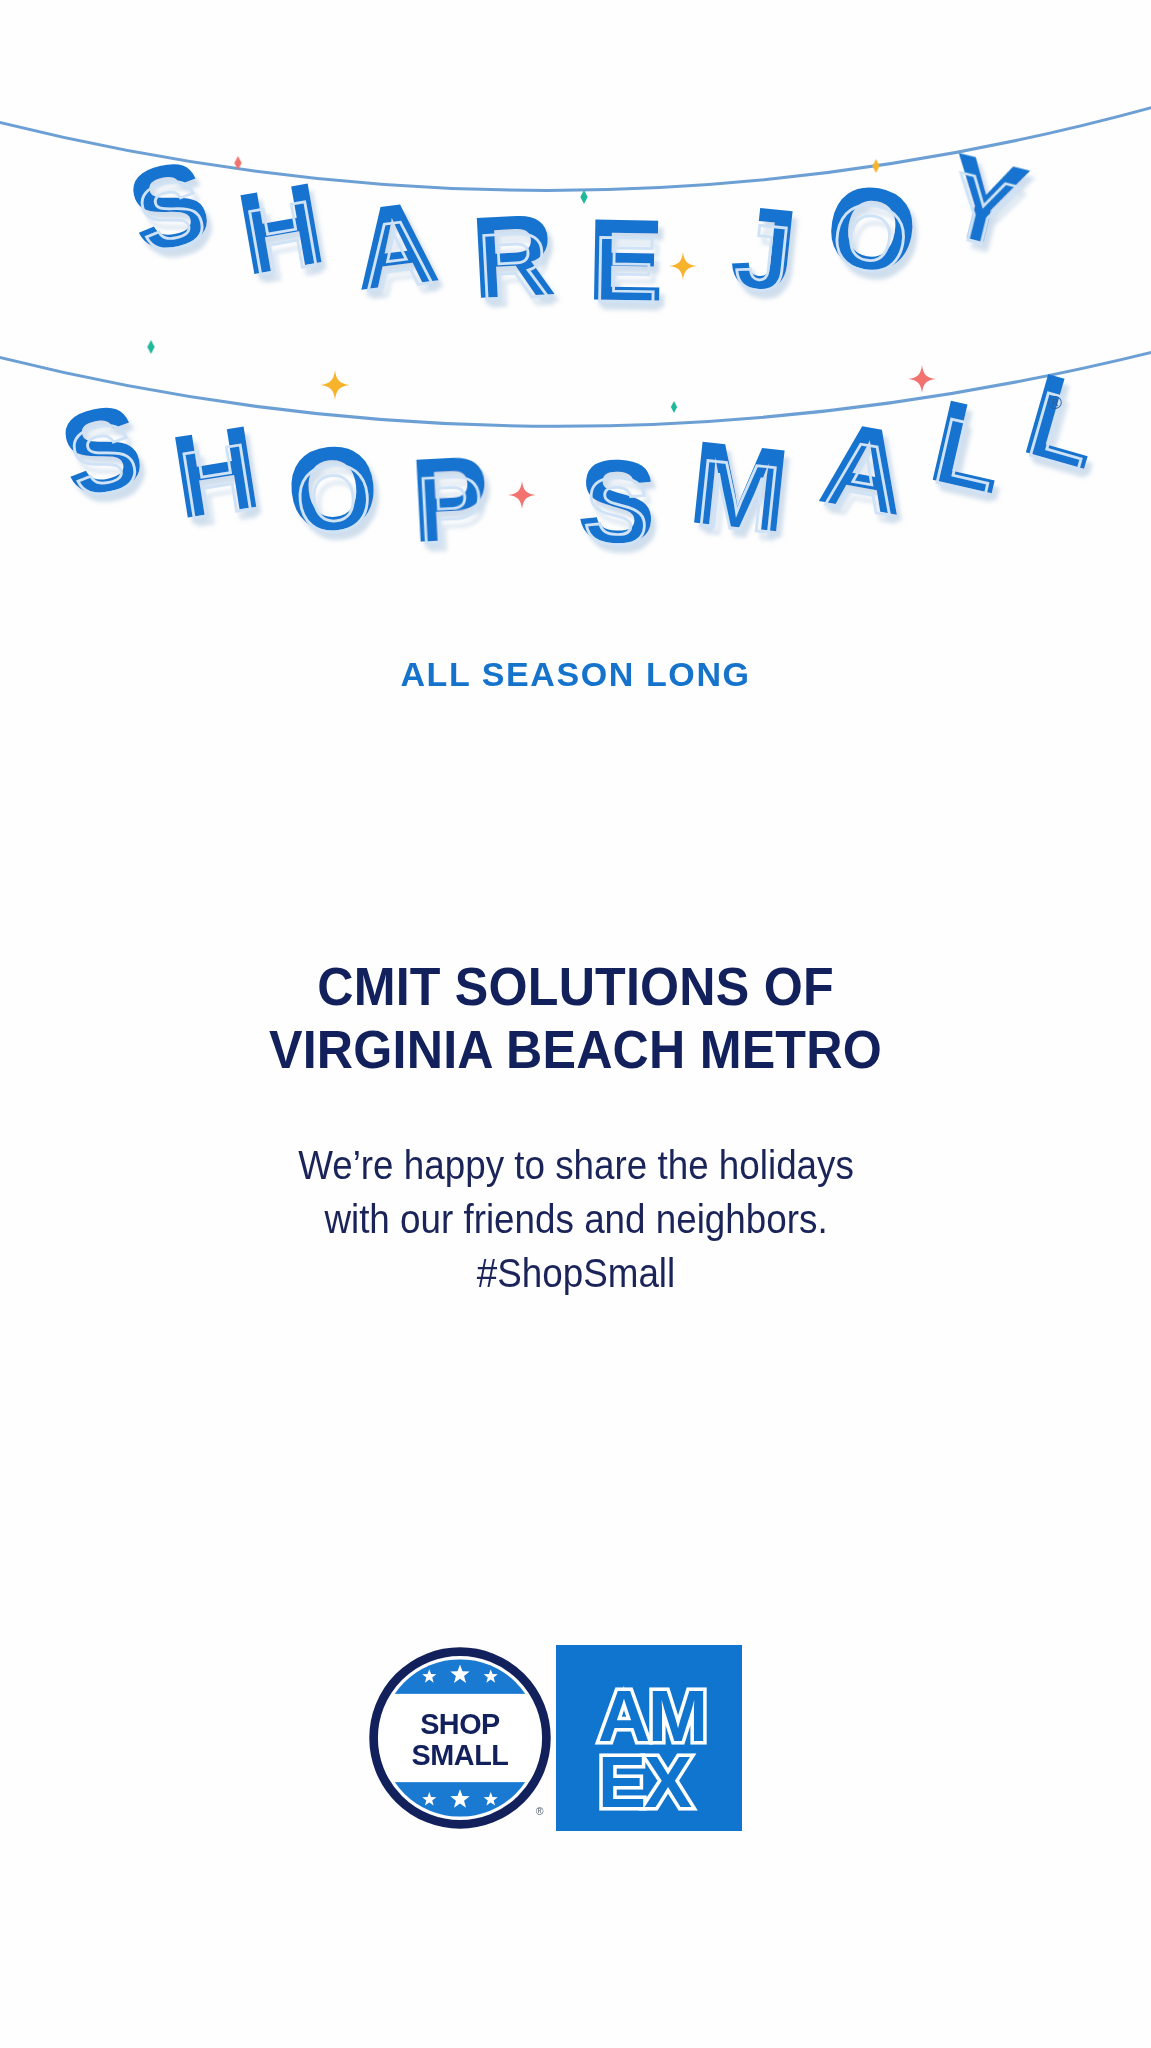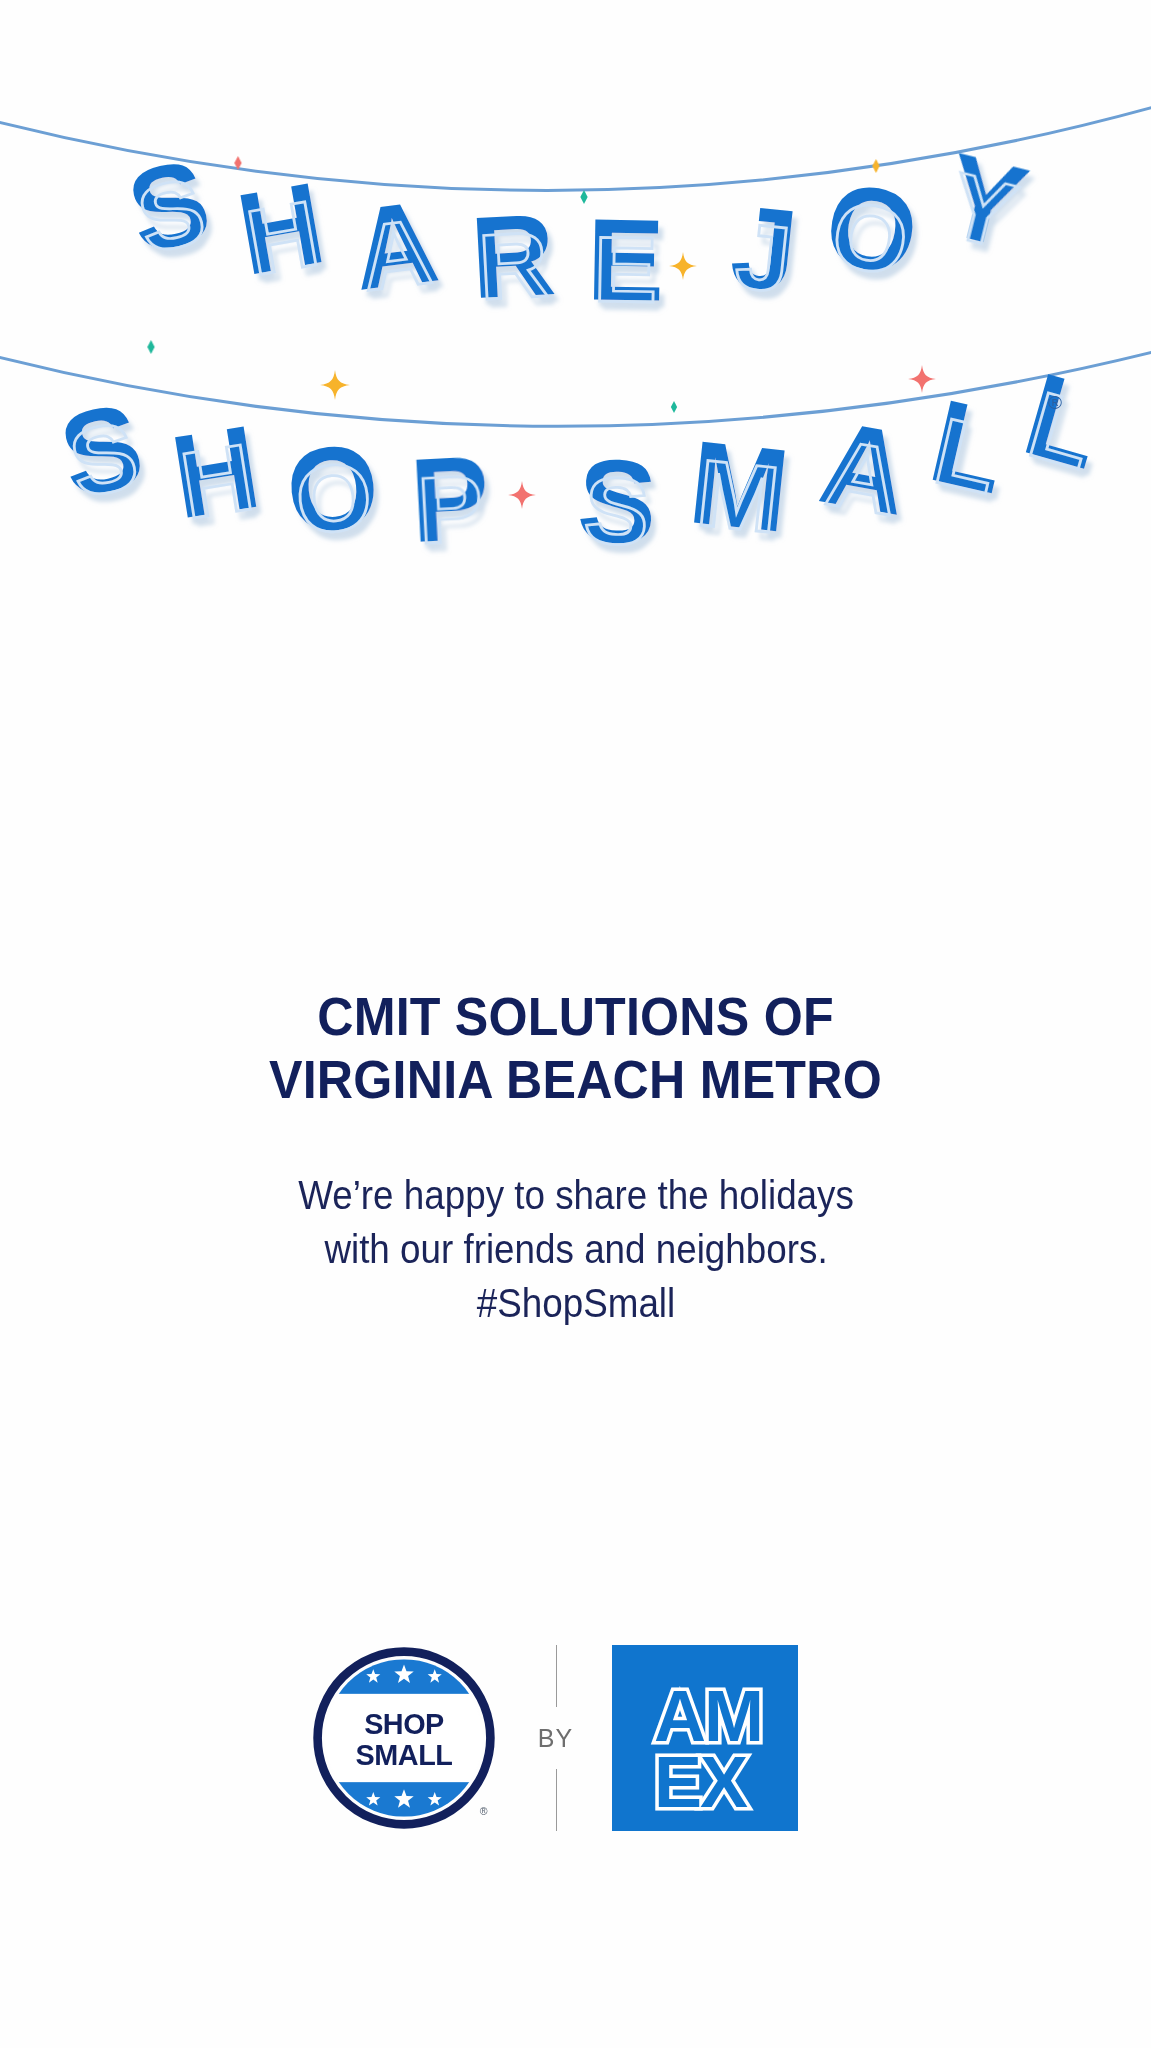--- a/index.html
+++ b/index.html
@@ -49,21 +49,20 @@
     font-family: "Liberation Sans", sans-serif;
   }
 
   
   .merchant {
     position: absolute;
     top: 955px;
     left: 0;
     width: 1151px;
     text-align: center;
-    margin-top: 30px;
   }
   .merchant-name {
     font-family: "Liberation Sans Narrow", "Liberation Sans", sans-serif;
     font-size: 54px;
     line-height: 1.16;
     font-weight: bold;
     letter-spacing: 0.2px;
     color: #12205C;
     transform: scaleX(0.93);
     transform-origin: center top;
@@ -259,20 +258,21 @@
       <use href="#diamond" x="231" y="153" width="14" height="20" fill="#F2726F"></use>
       <use href="#diamond" x="577" y="187" width="14" height="20" fill="#1FB89B"></use>
       <use href="#diamond" x="869" y="156" width="14" height="20" fill="#F7B32B"></use>
       <use href="#diamond" x="144" y="337" width="14" height="20" fill="#1FB89B"></use>
       <use href="#sparkle" x="320" y="370" width="30" height="30" fill="#F7B32B"></use>
       <use href="#diamond" x="668" y="398" width="12" height="18" fill="#1FB89B"></use>
       <use href="#sparkle" x="908" y="365" width="28" height="28" fill="#F2726F"></use>
     </svg>
   </div>
 
+  <div class="season-line">ALL SEASON LONG</div>
 
   <div class="merchant">
     <div class="merchant-name">
       <div>CMIT SOLUTIONS OF</div>
       <div>VIRGINIA BEACH METRO</div>
     </div>
     <div class="merchant-msg">
       <div>We’re happy to share the holidays</div>
       <div>with our friends and neighbors.</div>
       <div>#ShopSmall</div>
@@ -308,25 +308,20 @@
         <use href="#bstar" x="89" y="153" width="22" height="22" fill="#ffffff"></use>
         <use href="#bstar" x="124" y="156" width="16" height="16" fill="#ffffff"></use>
 
         <text x="100" y="96" text-anchor="middle" font-family="'Liberation Sans',sans-serif" font-size="30" font-weight="bold" fill="#12205C" letter-spacing="-0.5">SHOP</text>
         <text x="100" y="128" text-anchor="middle" font-family="'Liberation Sans',sans-serif" font-size="30" font-weight="bold" fill="#12205C" letter-spacing="-0.5">SMALL</text>
 
         <text x="183" y="180" text-anchor="middle" font-family="'Liberation Sans',sans-serif" font-size="11" fill="#55606F">®</text>
       </svg>
     </div>
 
-    <div class="by-block">
-      <div class="by-rule top"></div>
-      <div class="by-rule bottom"></div>
-      <div class="by-text">BY</div>
-    </div>
 
     <div class="amex-wrap">
       <svg class="amex-svg" viewBox="0 0 186 186" xmlns="http://www.w3.org/2000/svg">
         <rect x="0" y="0" width="186" height="186" fill="#1075CE"></rect>
 
         <g>
           <text x="42" y="96" font-family="'Liberation Sans',sans-serif" font-size="72" font-weight="bold" letter-spacing="-2" fill="#1075CE" stroke="#FFFFFF" stroke-width="7" paint-order="stroke">AM</text>
           <text x="42" y="162" font-family="'Liberation Sans',sans-serif" font-size="72" font-weight="bold" letter-spacing="-2" fill="#1075CE" stroke="#FFFFFF" stroke-width="7" paint-order="stroke">EX</text>
         </g>
       </svg>

